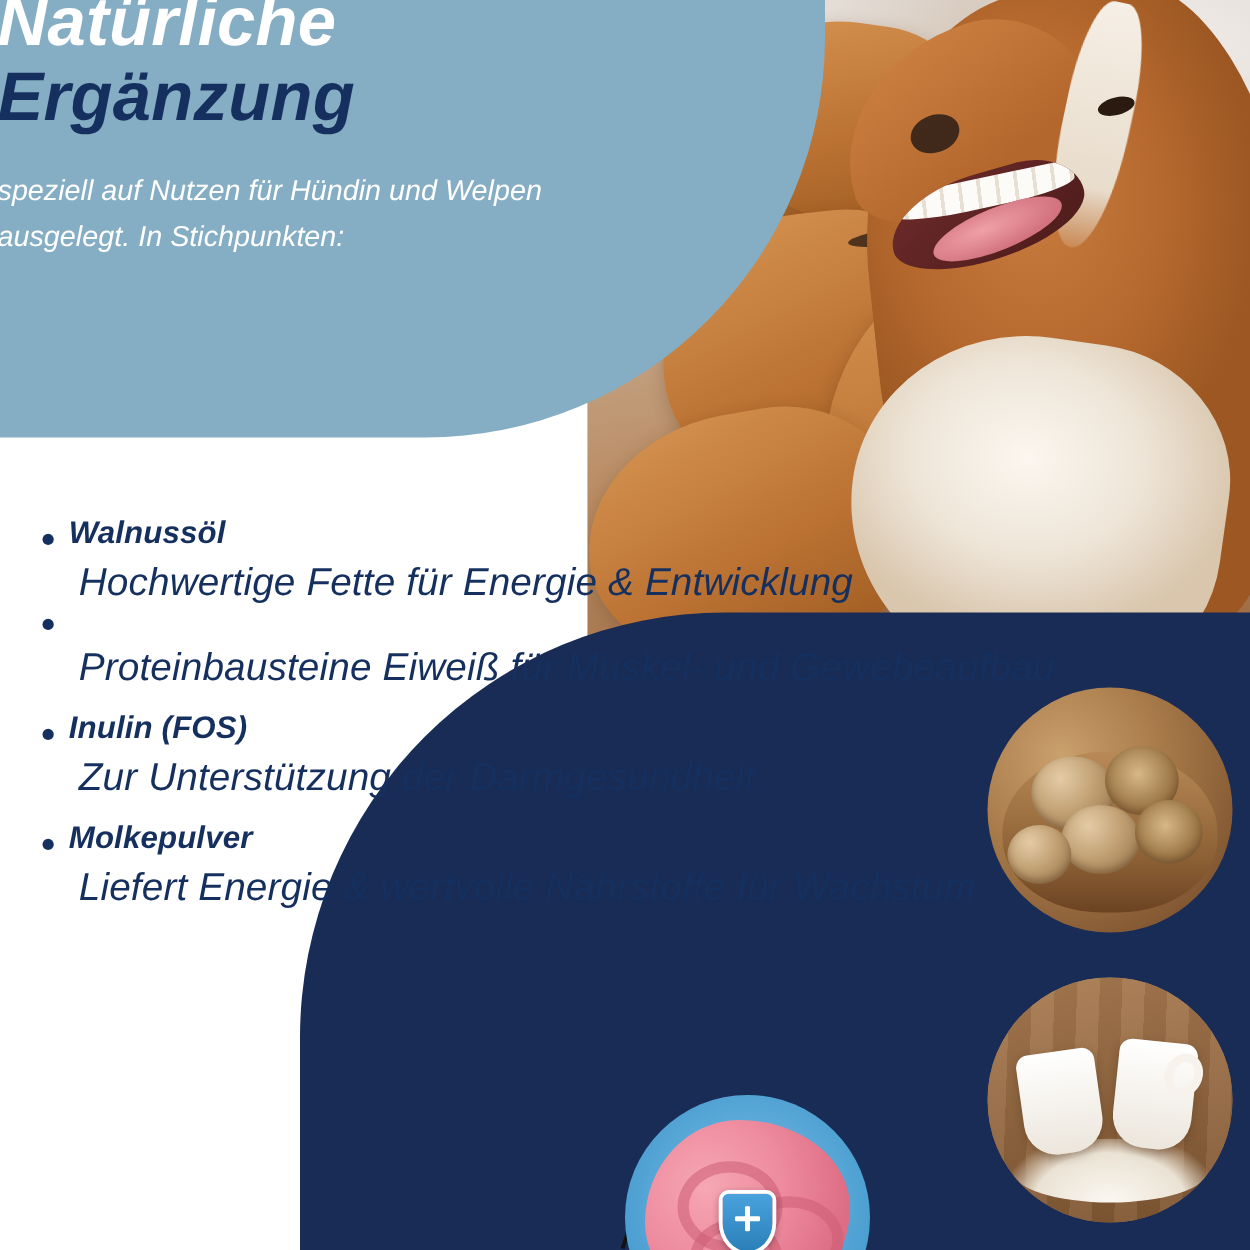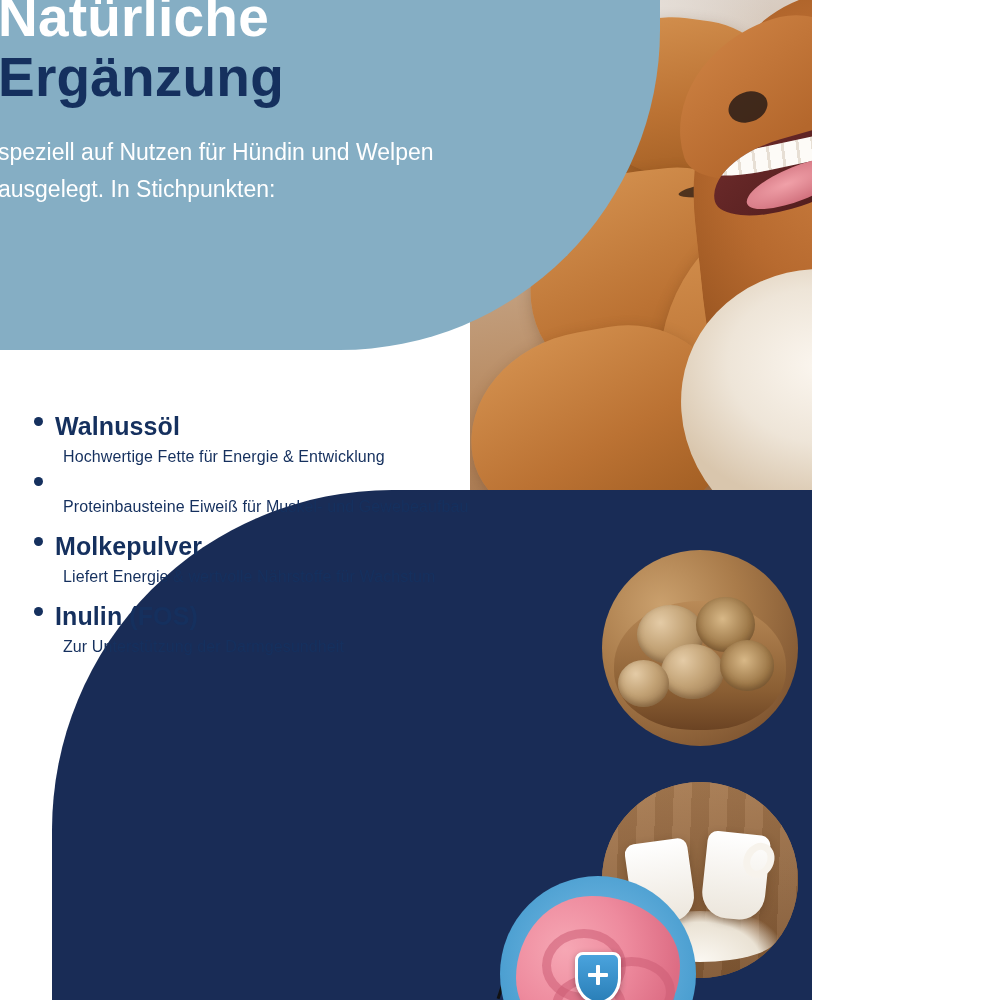--- a/index.html
+++ b/index.html
@@ -8,24 +8,25 @@
   }
   body {
     width: 1000px;
     height: 1000px;
     background: #ffffff;
     font-family: "Liberation Sans", sans-serif;
     overflow: hidden;
   }
   #page {
     position: relative;
-    width: 812px;
+    width: 1000px;
     height: 1000px;
     overflow: hidden;
     background: #ffffff;
+    font-style: italic;
   }
 
   
   .photo-dogs {
     position: absolute;
     left: 470px;
     top: 0;
     width: 530px;
     height: 520px;
     overflow: hidden;
@@ -373,40 +374,40 @@
     position: absolute;
     left: 34px;
     top: 412px;
     width: 830px;
   }
   .bullet-item {
     margin-bottom: 16px;
   }
   .bullet-head {
     display: flex;
-    align-items: center;
+    align-items: flex-end;
     gap: 12px;
   }
   .dot {
     width: 9px;
     height: 9px;
     border-radius: 50%;
     background: #15305e;
     flex: 0 0 auto;
     transform: translateY(-5px);
   }
   .bullet-title {
     font-size: 25px;
     font-weight: bold;
     color: #15305e;
     letter-spacing: 0.1px;
   }
   .bullet-desc {
     margin: 7px 0 0 29px;
-    font-size: 16px;
+    font-size: 31px;
     color: #15305e;
     letter-spacing: 0.1px;
   }
 </style>
 </head>
 <body>
 
 <div id="page">
 
   <div class="photo-dogs">
@@ -460,31 +461,31 @@
     <div class="bullet-item">
       <div class="bullet-head">
         <span class="dot"></span>
       </div>
       <div class="bullet-desc">Proteinbausteine Eiweiß für Muskel- und Gewebeaufbau</div>
     </div>
 
     <div class="bullet-item">
       <div class="bullet-head">
         <span class="dot"></span>
+        <span class="bullet-title">Inulin (FOS)</span>
+      </div>
+      <div class="bullet-desc">Zur Unterstützung der Darmgesundheit</div>
+    </div>
+
+    <div class="bullet-item">
+      <div class="bullet-head">
+        <span class="dot"></span>
         <span class="bullet-title">Molkepulver</span>
       </div>
       <div class="bullet-desc">Liefert Energie &amp; wertvolle Nährstoffe für Wachstum</div>
-    </div>
-
-    <div class="bullet-item">
-      <div class="bullet-head">
-        <span class="dot"></span>
-        <span class="bullet-title">Inulin (FOS)</span>
-      </div>
-      <div class="bullet-desc">Zur Unterstützung der Darmgesundheit</div>
     </div>
 
   </div>
 
   <div class="circle-photo walnuts">
     <div class="bowl"></div>
     <div class="nut n1"></div>
     <div class="nut n2 half"></div>
     <div class="nut n3"></div>
     <div class="nut n4 half"></div>

